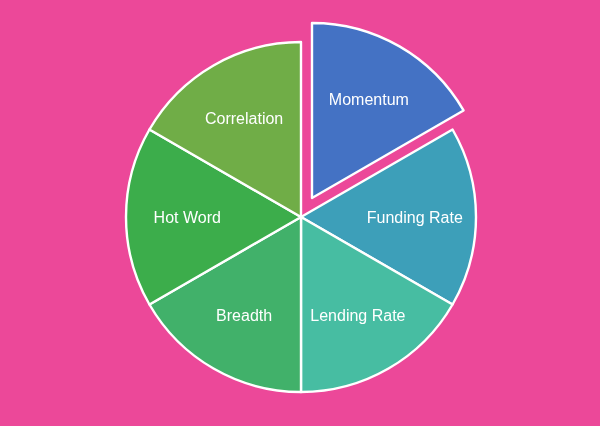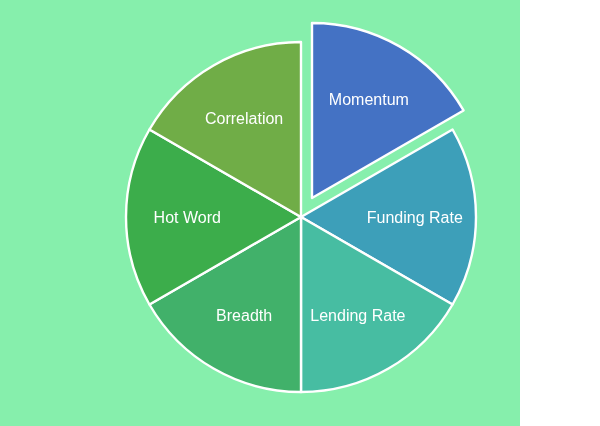--- a/index.html
+++ b/index.html
@@ -3,23 +3,23 @@
 <meta charset="utf-8">
 <style>
   html, body {
     margin: 0;
     padding: 0;
     background: #ffffff;
     font-family: "Liberation Sans", sans-serif;
   }
   .stage {
     position: relative;
-    width: 520px;
+    width: 600px;
     height: 426px;
-    background: #86efac;
+    background: #ec4899;
     overflow: hidden;
   }
   svg text {
     font-family: "Liberation Sans", sans-serif;
     font-weight: 400;
   }
 </style>
 </head>
 <body>
 

